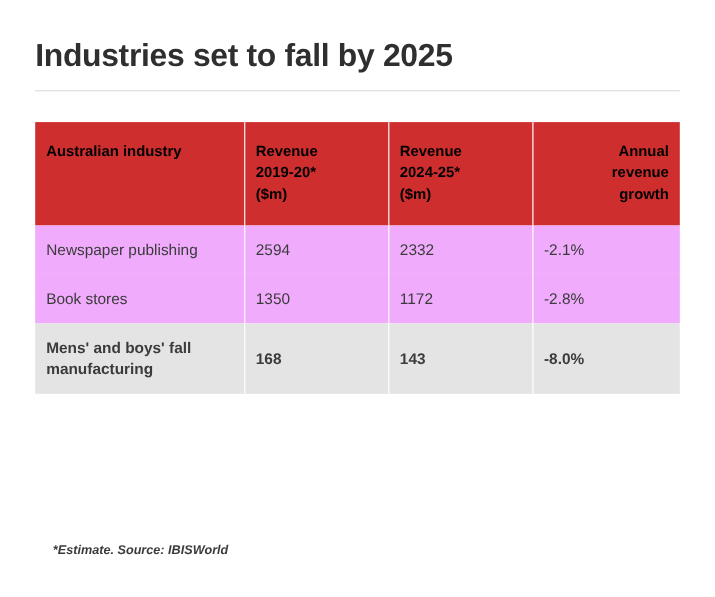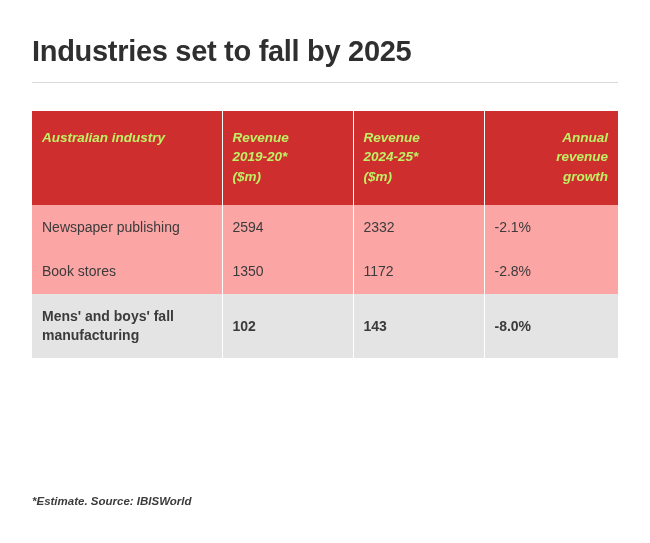--- a/index.html
+++ b/index.html
@@ -36,29 +36,28 @@
     width: 586px;
   }
   table.data-table {
     margin-top: 28px;
     border-collapse: collapse;
     width: 586px;
     table-layout: fixed;
   }
   table.data-table thead th {
     background: #cf2e2e;
-    color: #bef264;
+    color: #000000;
     font-size: 13.5px;
     font-weight: bold;
     text-align: left;
     vertical-align: top;
     padding: 17px 10px 18px 10px;
     line-height: 1.45;
     border-right: 1px solid #ffffff;
-    font-style: italic;
   }
   table.data-table thead th:last-child {
     border-right: none;
     text-align: right;
   }
   col.c1 { width: 190px; }
   col.c2 { width: 131px; }
   col.c3 { width: 131px; }
   col.c4 { width: 134px; }
 
@@ -67,32 +66,32 @@
     padding: 13px 10px;
     vertical-align: middle;
     line-height: 1.35;
     border-right: 1px solid #ffffff;
     color: #3b3b3b;
   }
   table.data-table tbody td:last-child {
     border-right: none;
   }
   tbody tr.row-light td {
-    background: #fca5a5;
+    background: #f0abfc;
   }
   tbody tr.row-dark td {
     background: #e4e4e4;
     font-weight: bold;
   }
   td.industry {
     font-size: 14.5px;
   }
   .source {
     position: absolute;
-    left: 32px;
+    left: 48px;
     bottom: 36px;
     font-size: 11.5px;
     font-style: italic;
     font-weight: bold;
     color: #3b3b3b;
   }
 </style>
 </head>
 <body>
 
@@ -138,21 +137,21 @@
         <td>-2.1%</td>
       </tr>
       <tr class="row-light">
         <td class="industry">Book stores</td>
         <td>1350</td>
         <td>1172</td>
         <td>-2.8%</td>
       </tr>
       <tr class="row-dark">
         <td class="industry">Mens' and boys' fall manufacturing</td>
-        <td>102</td>
+        <td>168</td>
         <td>143</td>
         <td>-8.0%</td>
       </tr>
     </tbody>
   </table>
 
   <div class="source">*Estimate. Source: IBISWorld</div>
 
 </div>
 

